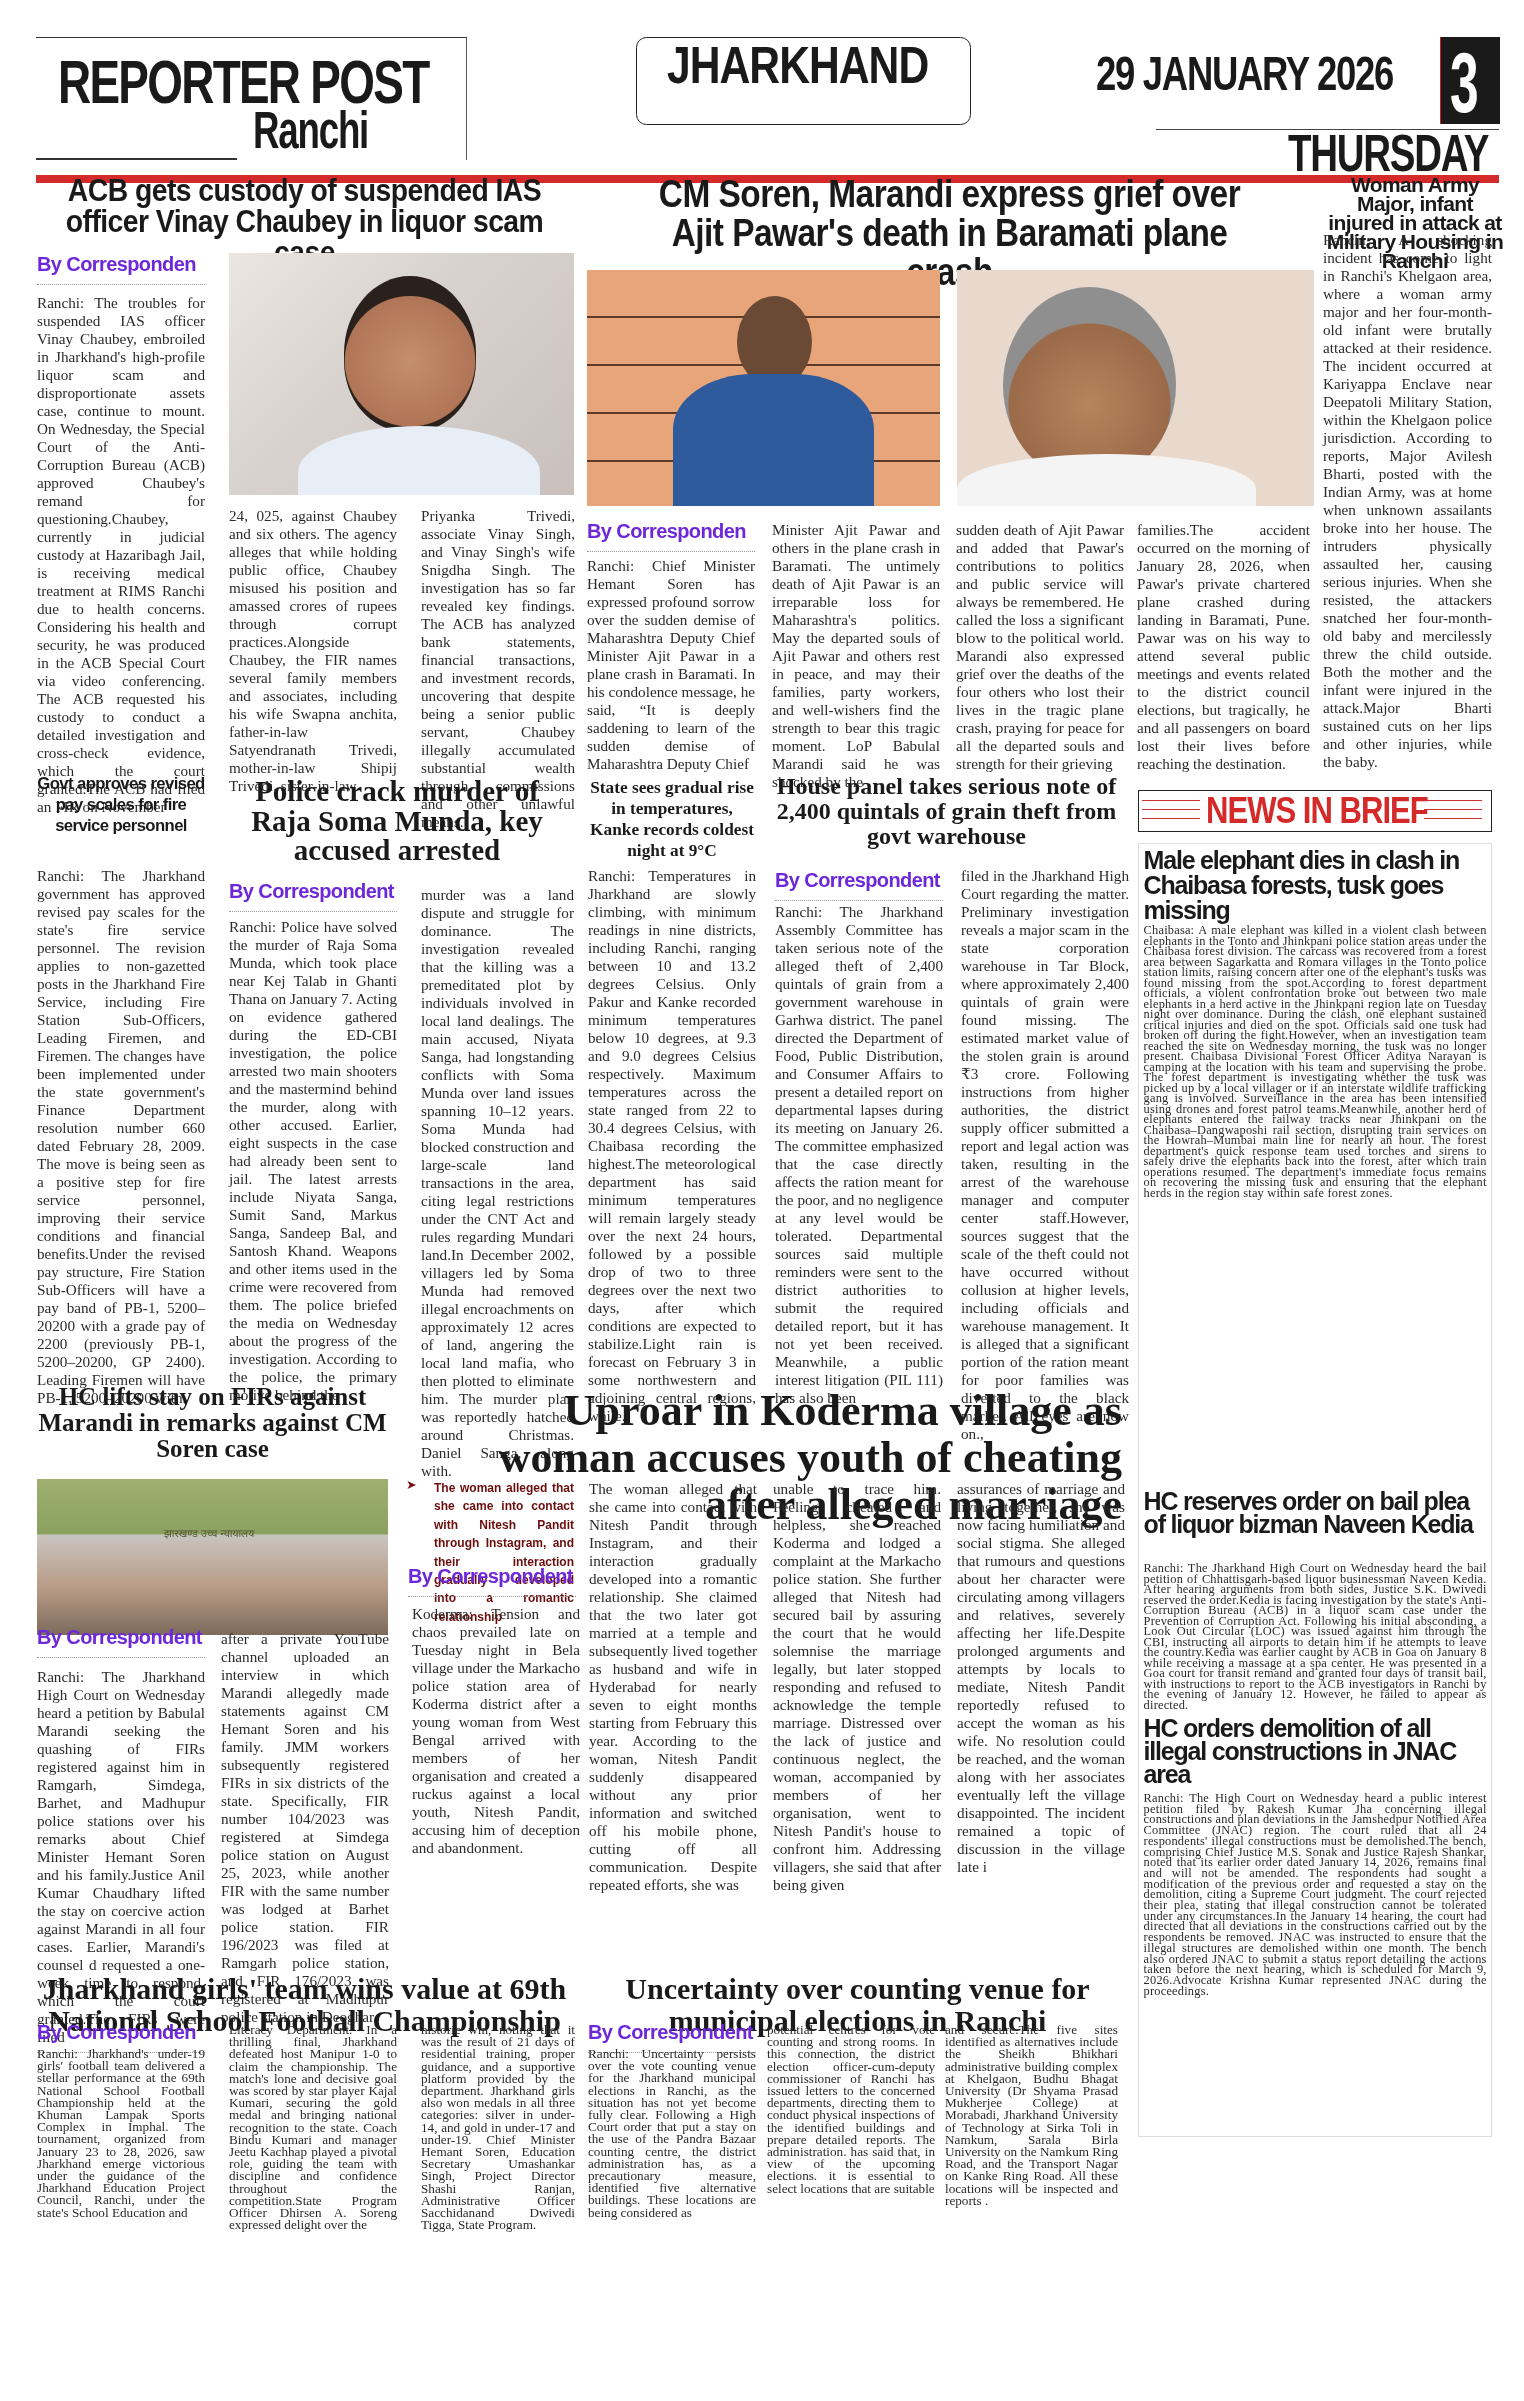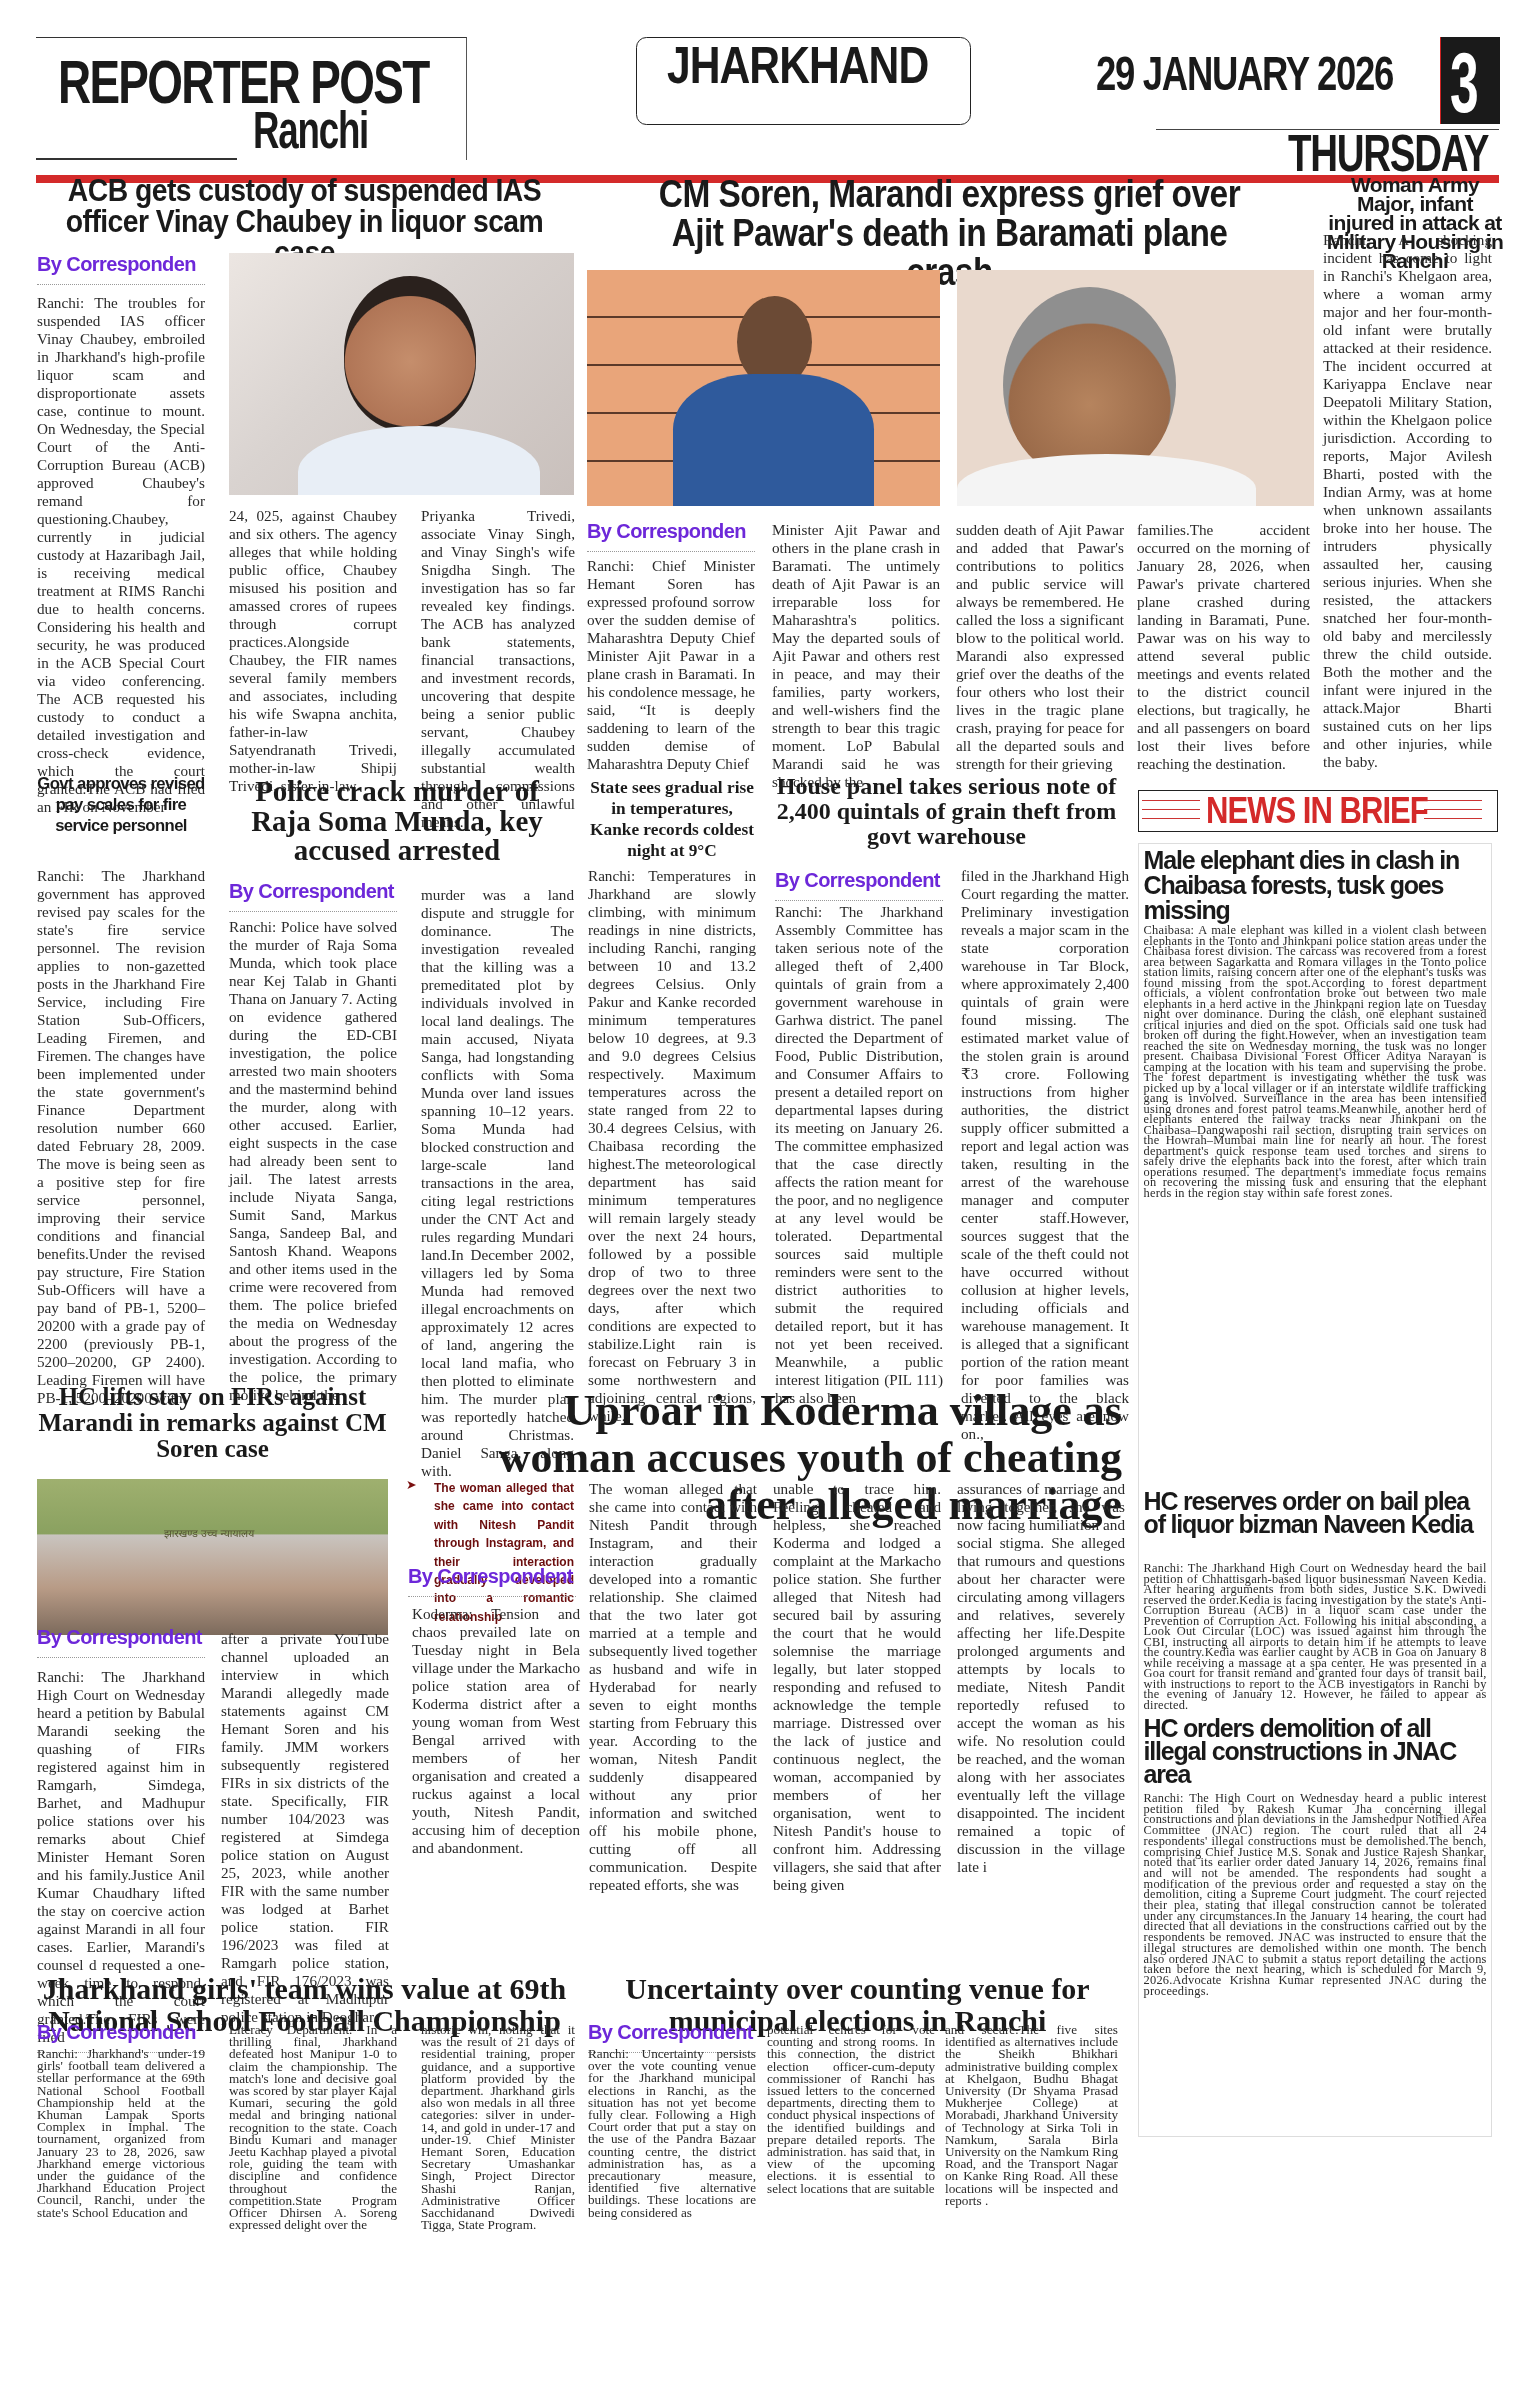--- a/index.html
+++ b/index.html
@@ -100,21 +100,21 @@
 <div class="abs body" style="left:37px;top:2048px;width:168px;line-height:12.2px;font-size:13.2px;">Ranchi: Jharkhand's under-19 girls' football team delivered a stellar performance at the 69th National School Football Championship held at the Khuman Lampak Sports Complex in Imphal. The tournament, organized from January 23 to 28, 2026, saw Jharkhand emerge victorious under the guidance of the Jharkhand Education Project Council, Ranchi, under the state's School Education and</div>
 <div class="abs body" style="left:229px;top:2024px;width:168px;line-height:12.2px;font-size:13.2px;">Literacy Department. In a thrilling final, Jharkhand defeated host Manipur 1-0 to claim the championship. The match's lone and decisive goal was scored by star player Kajal Kumari, securing the gold medal and bringing national recognition to the state. Coach Bindu Kumari and manager Jeetu Kachhap played a pivotal role, guiding the team with discipline and confidence throughout the competition.State Program Officer Dhirsen A. Soreng expressed delight over the</div>
 <div class="abs body" style="left:421px;top:2024px;width:154px;line-height:12.2px;font-size:13.2px;">historic win, noting that it was the result of 21 days of residential training, proper guidance, and a supportive platform provided by the department. Jharkhand girls also won medals in all three categories: silver in under-14, and gold in under-17 and under-19. Chief Minister Hemant Soren, Education Secretary Umashankar Singh, Project Director Shashi Ranjan, Administrative Officer Sacchidanand Dwivedi Tigga, State Program.</div>
 
 <div class="abs hl-serif" style="left:587px;top:1973px;width:541px;font-size:30px;line-height:32px;text-align:center;">Uncertainty over counting venue for municipal elections in Ranchi</div>
 <div class="abs byline" style="left:588px;top:2021px;width:168px;">By Correspondent</div>
 <div class="abs body" style="left:588px;top:2048px;width:168px;line-height:12.2px;font-size:13.2px;">Ranchi: Uncertainty persists over the vote counting venue for the Jharkhand municipal elections in Ranchi, as the situation has not yet become fully clear. Following a High Court order that put a stay on the use of the Pandra Bazaar counting centre, the district administration has, as a precautionary measure, identified five alternative buildings. These locations are being considered as</div>
 <div class="abs body" style="left:767px;top:2024px;width:168px;line-height:12.2px;font-size:13.2px;">potential centres for vote counting and strong rooms. In this connection, the district election officer-cum-deputy commissioner of Ranchi has issued letters to the concerned departments, directing them to conduct physical inspections of the identified buildings and prepare detailed reports. The administration. has said that, in view of the upcoming elections. it is essential to select locations that are suitable</div>
 <div class="abs body" style="left:945px;top:2024px;width:173px;line-height:12.2px;font-size:13.2px;">and secure.The five sites identified as alternatives include the Sheikh Bhikhari administrative building complex at Khelgaon, Budhu Bhagat University (Dr Shyama Prasad Mukherjee College) at Morabadi, Jharkhand University of Technology at Sirka Toli in Namkum, Sarala Birla University on the Namkum Ring Road, and the Transport Nagar on Kanke Ring Road. All these locations will be inspected and reports .</div>
 
-<div class="abs" style="left:1138px;top:790px;width:352px;height:40px;border:1.7px solid #222;padding-left:6px;">
+<div class="abs" style="left:1138px;top:790px;width:352px;height:40px;border:1.7px solid #222;">
   <div class="abs" style="left:2.9px;top:9.2px;width:58px;height:17.3px;border-top:1.7px solid #c33;border-bottom:1.7px solid #c33;"></div>
   <div class="abs" style="left:2.9px;top:18px;width:58px;border-top:1.7px solid #c33;"></div>
   <div class="abs cond" style="left:67px;top:1.2px;font-size:37px;line-height:37px;color:#d42a2a;letter-spacing:-1.2px;transform:scaleX(0.84);white-space:nowrap;">NEWS IN BRIEF</div>
   <div class="abs" style="left:285px;top:9.2px;width:58px;height:17.3px;border-top:1.7px solid #c33;border-bottom:1.7px solid #c33;"></div>
   <div class="abs" style="left:285px;top:18px;width:58px;border-top:1.7px solid #c33;"></div>
 </div>
 
 <div class="abs" style="left:1138px;top:843px;width:352px;height:1292px;border:1.2px solid #ddd;">
   <div class="abs hl-sans" style="left:4.6px;top:3.5px;width:334px;font-size:25px;line-height:25px;letter-spacing:-1.2px;">Male elephant dies in clash in Chaibasa forests, tusk goes missing</div>
   <div class="abs body" style="left:4.6px;top:81px;width:343px;font-size:12.4px;line-height:10.5px;letter-spacing:0.2px;">Chaibasa: A male elephant was killed in a violent clash between elephants in the Tonto and Jhinkpani police station areas under the Chaibasa forest division. The carcass was recovered from a forest area between Sagarkatta and Romara villages in the Tonto police station limits, raising concern after one of the elephant's tusks was found missing from the spot.According to forest department officials, a violent confrontation broke out between two male elephants in a herd active in the Jhinkpani region late on Tuesday night over dominance. During the clash, one elephant sustained critical injuries and died on the spot. Officials said one tusk had broken off during the fight.However, when an investigation team reached the site on Wednesday morning, the tusk was no longer present. Chaibasa Divisional Forest Officer Aditya Narayan is camping at the location with his team and supervising the probe. The forest department is investigating whether the tusk was picked up by a local villager or if an interstate wildlife trafficking gang is involved. Surveillance in the area has been intensified using drones and forest patrol teams.Meanwhile, another herd of elephants entered the railway tracks near Jhinkpani on the Chaibasa–Dangwaposhi rail section, disrupting train services on the Howrah–Mumbai main line for nearly an hour. The forest department's quick response team used torches and sirens to safely drive the elephants back into the forest, after which train operations resumed. The department's immediate focus remains on recovering the missing tusk and ensuring that the elephant herds in the region stay within safe forest zones.</div>

